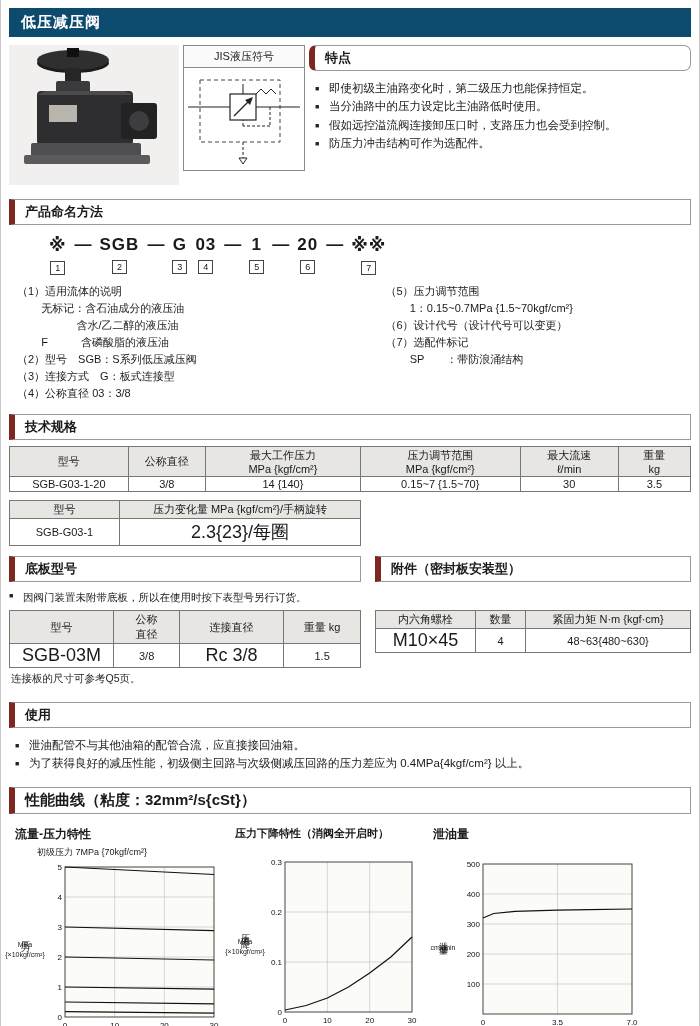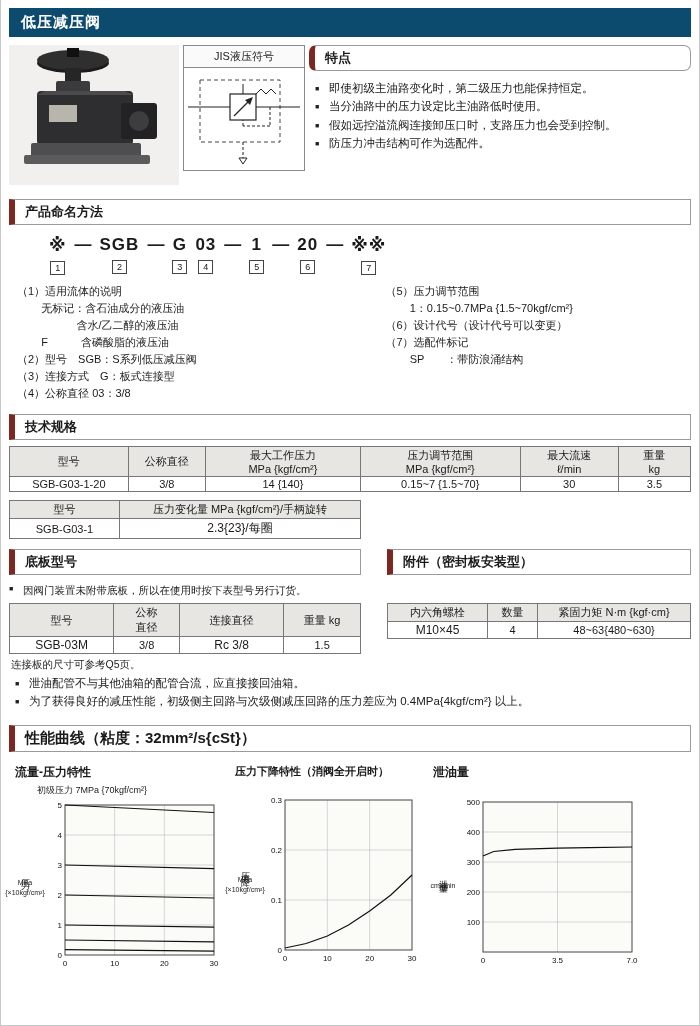--- a/index.html
+++ b/index.html
@@ -33,24 +33,24 @@
   .name-col-r { flex:1; }
   .ind1 { padding-left:2.2em; }
   .ind2 { padding-left:5.4em; }
 
   
   table { border-collapse:collapse; font-size:11px; }
   th, td { border:1px solid #777; padding:1px 6px; text-align:center; }
   th { background:#e7e6e3; font-weight:normal; white-space:pre-line; }
   .t-full { width:100%; table-layout:fixed; margin-top:2px; }
   .t-half { width:352px; margin-top:8px; }
-  .val-strong { font-size:12px; }
-
-  
-  .two-col { display:flex; gap:26px; align-items:flex-start; }
+  .val-strong { font-size:18px; }
+
+  
+  .two-col { display:flex; gap:14px; align-items:flex-start; }
   .col-l { flex:0 0 352px; }
   .col-r { flex:1; }
   .small-note { font-size:10.5px; padding:2px 0 4px 2px; line-height:1.5; }
   .small-note.bul { padding-left:14px; position:relative; }
   .small-note.bul::before { content:"■"; position:absolute; left:0; top:3px; font-size:7px; color:#222; }
   .footnote { font-size:10.5px; padding:4px 0 0 2px; color:#222; }
 
   
   .charts { display:flex; gap:10px; padding:4px 2px 0 2px; align-items:flex-start; }
   .chart-block { display:flex; flex-direction:column; }
@@ -272,20 +272,21 @@
         <tr>
           <td class="val-strong">M10×45</td>
           <td>4</td>
           <td>48~63{480~630}</td>
         </tr>
       </tbody>
         </table>
     </div>
   </div>
 
+  <div class="sec-head" style="margin-top:16px">使用</div>
   <ul class="bullets">
     <li>泄油配管不与其他油箱的配管合流，应直接接回油箱。</li>
     <li>为了获得良好的减压性能，初级侧主回路与次级侧减压回路的压力差应为 0.4MPa{4kgf/cm²} 以上。</li>
   </ul>
 
   <div class="sec-head big" style="margin-top:14px">性能曲线（粘度：32mm²/s{cSt}）</div>
 
   <div class="charts">
 
     <div class="chart-block">

